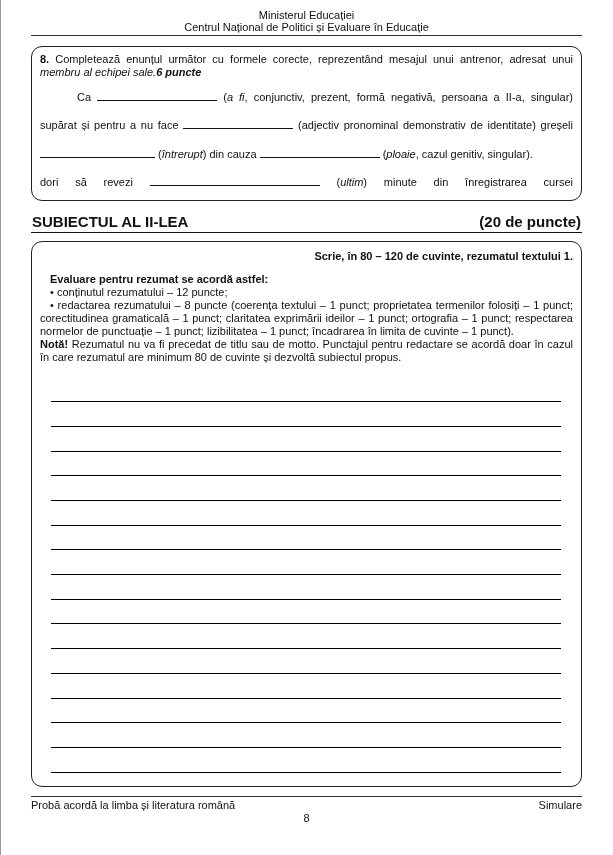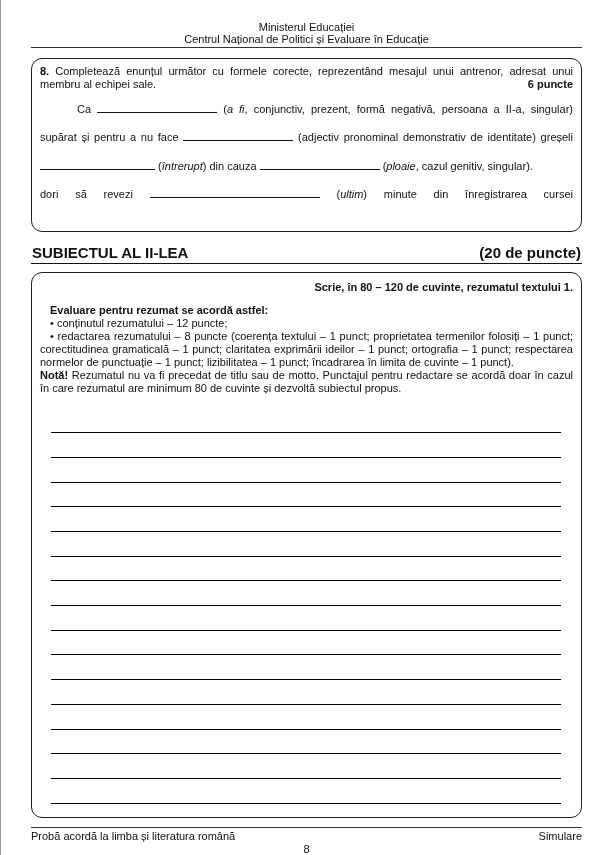--- a/index.html
+++ b/index.html
@@ -1,28 +1,28 @@
 <!DOCTYPE html>
 <html><head>
 <meta charset="utf-8">
 <style>
   html,body{margin:0;padding:0;background:#e9e9e9;}
   .page{
     position:relative;width:613px;height:855px;background:#ffffff;
     font-family:"Liberation Sans",sans-serif;font-size:11px;color:#111;
     overflow:hidden;box-sizing:border-box;border-left:1px solid #9a9a9a;
   }
-  .content{margin:12px 31px 0 30px;border-radius:9px;}
+  .content{margin:0 31px 0 30px;border-radius:9px;}
   .doc-header{text-align:center;padding-top:9px;line-height:12px;}
   .header-rule{border-bottom:1.3px solid #333;margin-top:2px;}
   .box{border:1.6px solid #222;border-radius:11px;box-sizing:border-box;}
-  .box1{margin-top:10px;padding:6px 8px 22px 8px;}
+  .box1{margin-top:10px;padding:6px 8px 3px 8px;}
   .q8-line1{text-align:justify;text-align-last:justify;line-height:13px;}
   .q8-line1 b{white-space:pre;}
-  .q8-line2{display:flex;justify-content:space-between;line-height:13px;}
+  .q8-line2{display:flex;line-height:13px;font-style:italic;}
   .fill-lines{margin-top:4px;}
   .fill-line{height:28.4px;line-height:28.4px;overflow:hidden;}
   .fill-line.justify{text-align:justify;text-align-last:justify;}
   .fill-line .blank{display:inline-block;height:11px;border-bottom:1.3px solid #111;}
   .subj-row{
     display:flex;justify-content:space-between;font-weight:bold;
     border-bottom:1.5px solid #111;margin-top:12px;padding:0 1px 2px 1px;font-size:15px;
   }
   .box2{margin-top:8px;height:546px;padding:8px 8px 0 8px;overflow:hidden;}
   .task-instruction{font-weight:bold;text-indent:10px;line-height:13px;text-align:right;}

